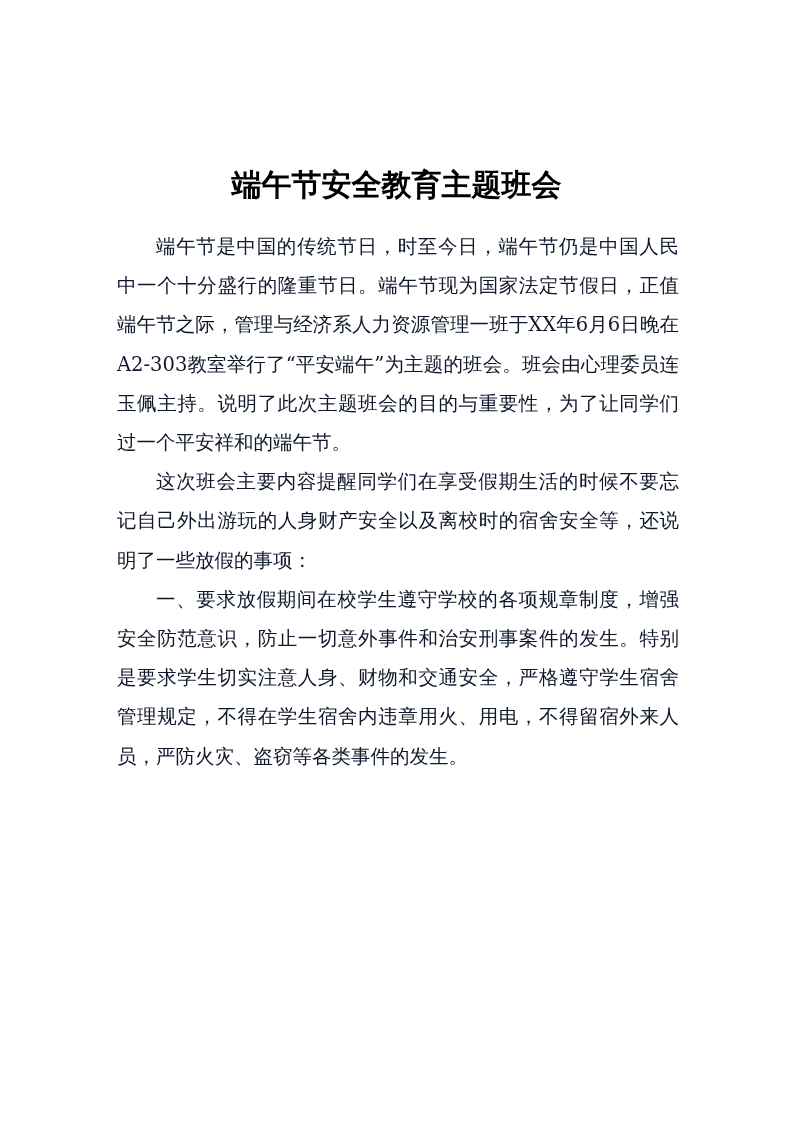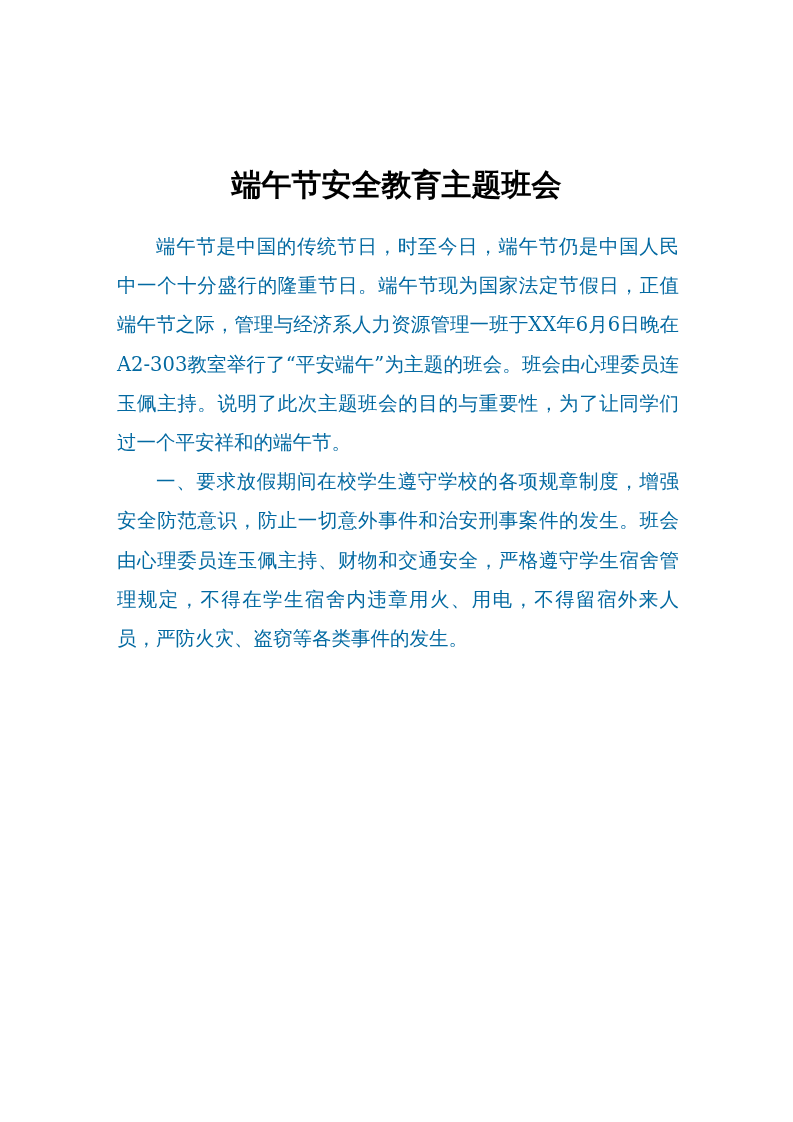--- a/index.html
+++ b/index.html
@@ -37,32 +37,33 @@
       color: #000000;
     }
     .body-text {
       position: absolute;
       left: 117px;
       top: 227px;
       width: 562px;
       font-family: "DejaVu Serif", "Liberation Serif", serif;
       font-size: 19.5px;
       line-height: 39.2px;
-      color: #0369a1;
+      color: #0f172a;
       text-align: justify;
       text-justify: inter-character;
     }
     .para {
       margin: 0;
       text-indent: 2em;
       text-align: justify;
     }
   </style>
 </head>
 <body>
 
 <div class="page">
   <h1 class="title">端午节安全教育主题班会</h1>
   <div class="body-text">
     <p class="para">端午节是中国的传统节日，时至今日，端午节仍是中国人民中一个十分盛行的隆重节日。端午节现为国家法定节假日，正值端午节之际，管理与经济系人力资源管理一班于XX年6月6日晚在A2-303教室举行了“平安端午”为主题的班会。班会由心理委员连玉佩主持。说明了此次主题班会的目的与重要性，为了让同学们过一个平安祥和的端午节。</p>
-    <p class="para">一、要求放假期间在校学生遵守学校的各项规章制度，增强安全防范意识，防止一切意外事件和治安刑事案件的发生。班会由心理委员连玉佩主持、财物和交通安全，严格遵守学生宿舍管理规定，不得在学生宿舍内违章用火、用电，不得留宿外来人员，严防火灾、盗窃等各类事件的发生。</p>
+    <p class="para">这次班会主要内容提醒同学们在享受假期生活的时候不要忘记自己外出游玩的人身财产安全以及离校时的宿舍安全等，还说明了一些放假的事项：</p>
+    <p class="para">一、要求放假期间在校学生遵守学校的各项规章制度，增强安全防范意识，防止一切意外事件和治安刑事案件的发生。特别是要求学生切实注意人身、财物和交通安全，严格遵守学生宿舍管理规定，不得在学生宿舍内违章用火、用电，不得留宿外来人员，严防火灾、盗窃等各类事件的发生。</p>
   </div>
 </div>
 
 </body></html>

